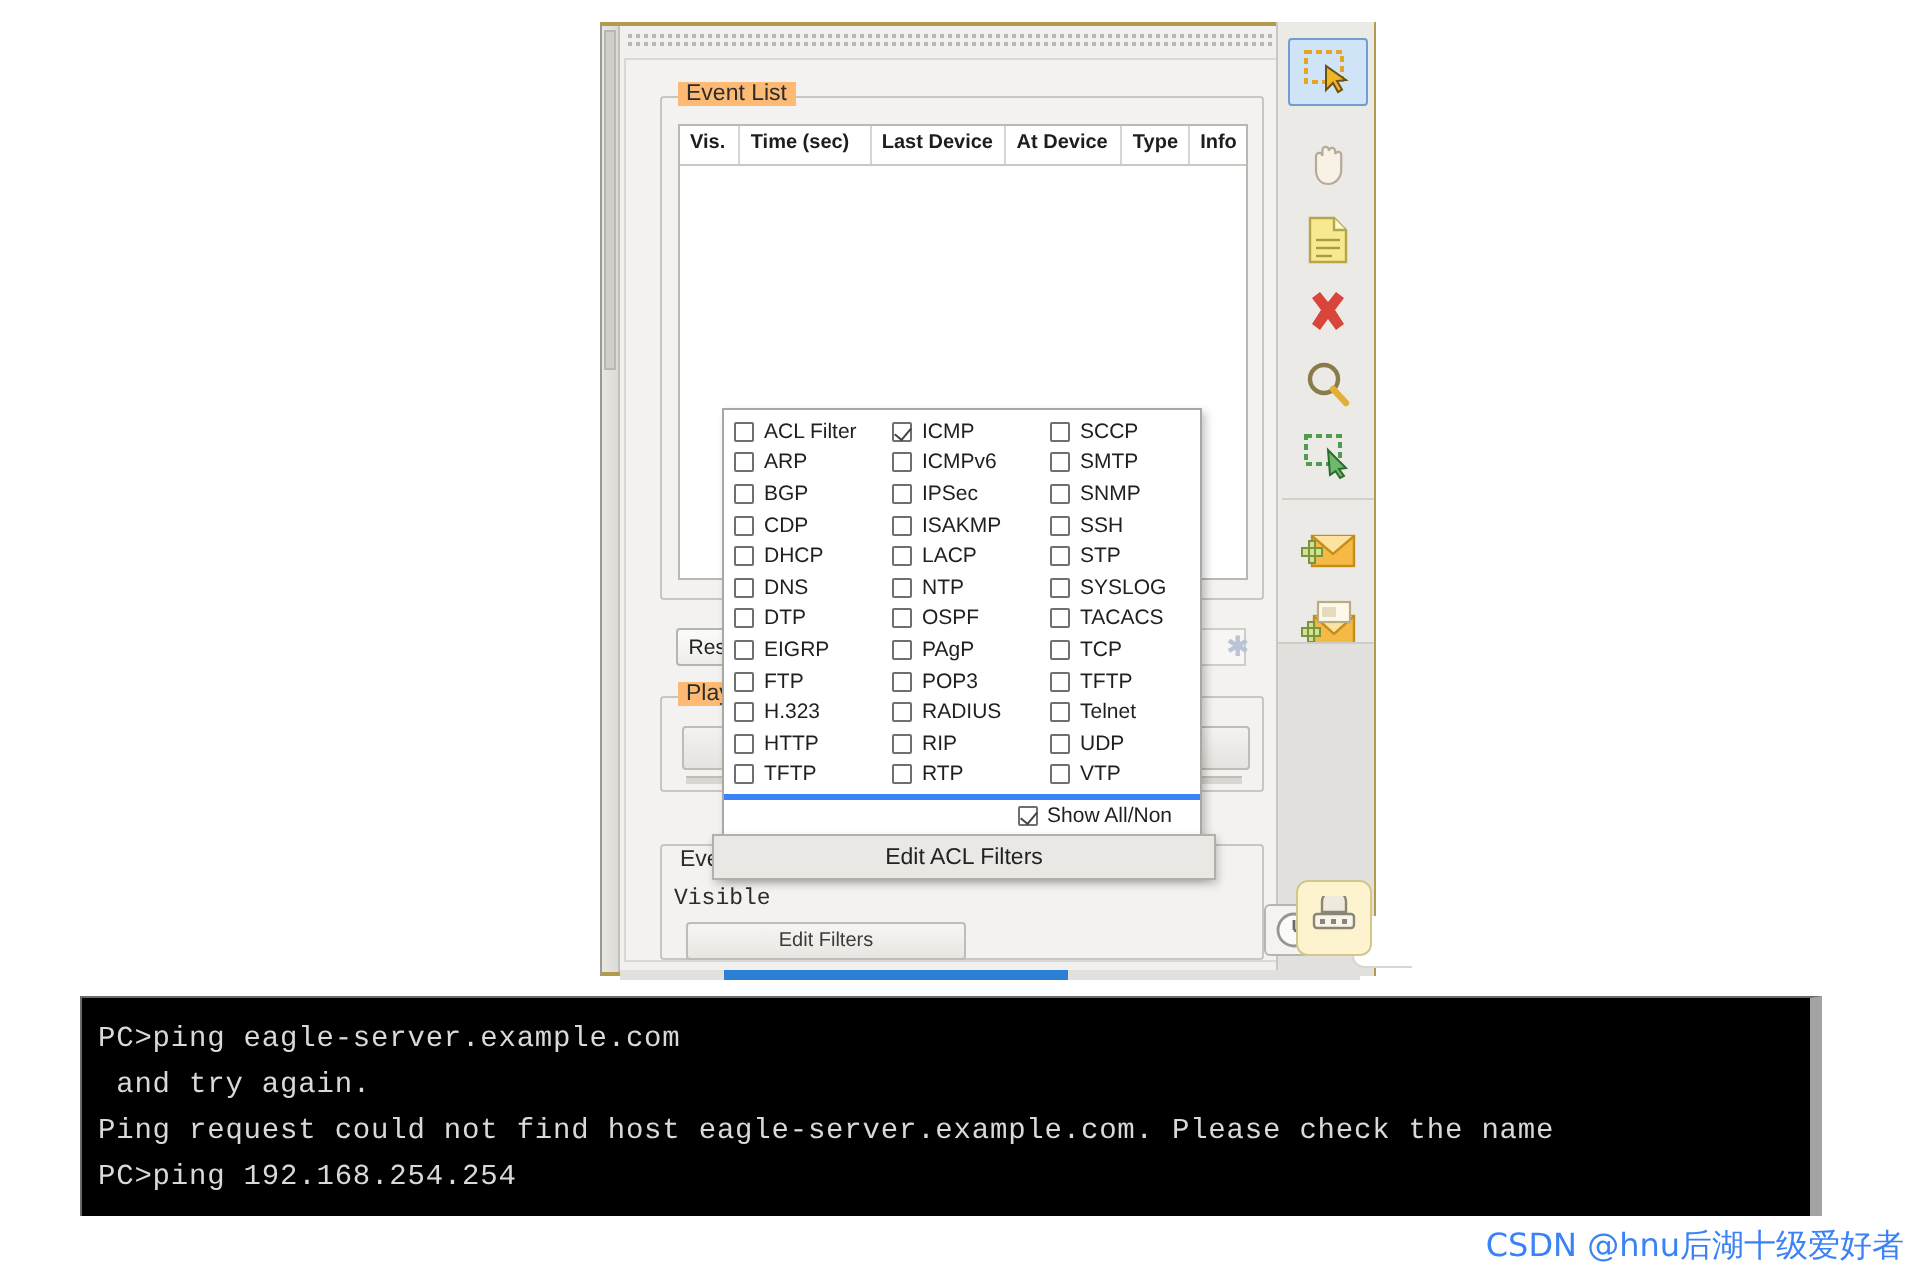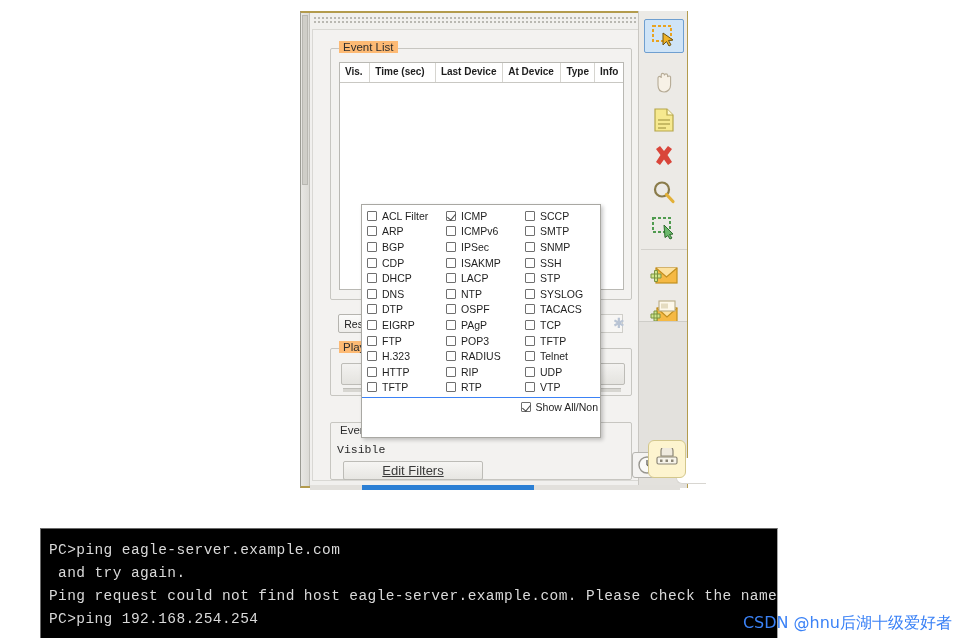--- a/index.html
+++ b/index.html
@@ -128,23 +128,22 @@
     font-size: 11.5px; color: #2c2c2c; background: #f3f2f0; padding: 0 3px;
   }
   #visible-label {
     position: absolute; left: 24px; top: 413px;
     font-size: 11.5px; color: #2c2c2c; font-family: Liberation Mono, monospace;
   }
   .filter-btn {
     position: absolute; top: 431px; height: 19px;
     background: linear-gradient(#f6f5f3,#e7e6e2);
     border: 1px solid #bdbcb7; border-radius: 2px;
-    font-size: 13px; color: #3a3a3a; text-align: center; line-height: 17px;
+    font-size: 10px; color: #3a3a3a; text-align: center; line-height: 17px;
     cursor: pointer;
-    text-decoration: underline;
   }
   #edit-filters-btn { left: 30px; width: 140px; }
   #show-all-btn { left: 177px; width: 140px; }
 
   
   #proto-popup {
     position: absolute; left: 361px; top: 204px;
     width: 240px; height: 234px;
     background: #ffffff;
     border: 1px solid #a9a8a3;
@@ -171,23 +170,23 @@
   .cb.checked::after {
     content: "";
     position: absolute; left: 2px; top: 0px;
     width: 4px; height: 7px;
     border-right: 1.6px solid #444; border-bottom: 1.6px solid #444;
     transform: rotate(40deg);
   }
   #showall-row {
     position: absolute; left: 0; right: 0; top: 192px;
     height: 18px;
-    border-top: 1px solid #3b82f6;
+    border-top: 3px solid #3b82f6;
     display: flex; align-items: center; justify-content: flex-end;
-    padding-right: 2px;
+    padding-right: 14px;
     background: #fff;
   }
   #edit-acl-bar {
     position: absolute; left: -6px; top: 212px;
     width: 252px; height: 23px;
     background: #e9e8e5;
     border: 1px solid #b1b0ab;
     box-shadow: 1px 2px 4px rgba(0,0,0,.22);
     display: flex; align-items: center; justify-content: center;
     font-size: 11.5px; color: #222;
@@ -247,26 +246,26 @@
     position: absolute; left: 310px; top: 485px; width: 370px; height: 5px;
     background: #e2e0dc;
   }
   #hscroll .bar {
     position: absolute; left: 52px; top: 0; width: 172px; height: 5px;
     background: #2b7fd4;
   }
 
   
   #terminal {
-    position: absolute; left: 40px; top: 528px;
-    width: 738px; height: 110px;
+    position: absolute; left: 40px; top: 498px;
+    width: 871px; height: 110px;
     background: #000000;
     border-top: 1px solid #6a6a6a;
     border-left: 1px solid #6a6a6a;
-    border-right: 1px solid #a3a3a3;
+    border-right: 6px solid #a3a3a3;
     padding: 10px 0 0 8px;
     overflow: hidden;
   }
   #terminal .line {
     font-family: "Liberation Mono", "DejaVu Sans Mono", monospace;
     font-size: 14.5px;
     line-height: 23px;
     color: #d9d9d9;
     white-space: pre;
     letter-spacing: 0.4px;
@@ -475,20 +474,21 @@
           <span class="cb"></span>
           <span>VTP</span>
         </div>
       </div>
     <div id="showall-row">
       <span class="cb-row">
         <span class="cb checked"></span>
         <span>Show All/Non</span>
       </span>
     </div>
+    <div id="edit-acl-bar">Edit ACL Filters</div>
   </div>
 
   <div id="toolbar">
 
     <div class="tool selected" style="top:8px">
       <svg width="26" height="24" viewBox="0 0 26 24">
         <rect x="2" y="2" width="18" height="15" fill="none" stroke="#e8a321" stroke-width="2" stroke-dasharray="3,2"></rect>
         <path d="M12 9 L12 21 L15.5 17.5 L18 22 L20 20.8 L17.5 16.5 L22 16 Z" fill="#f0b429" stroke="#6b5213" stroke-width="1"></path>
       </svg>
     </div>

